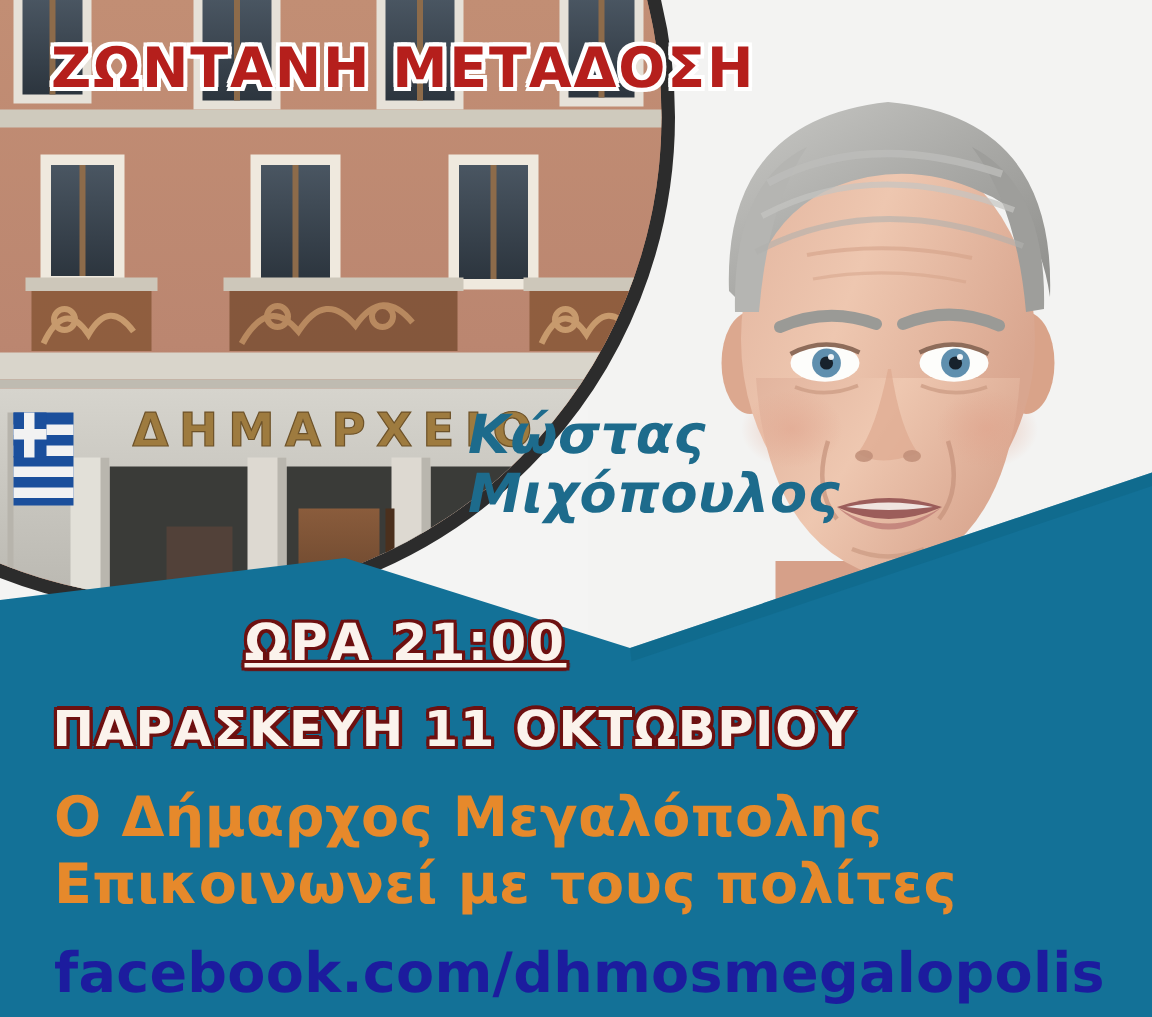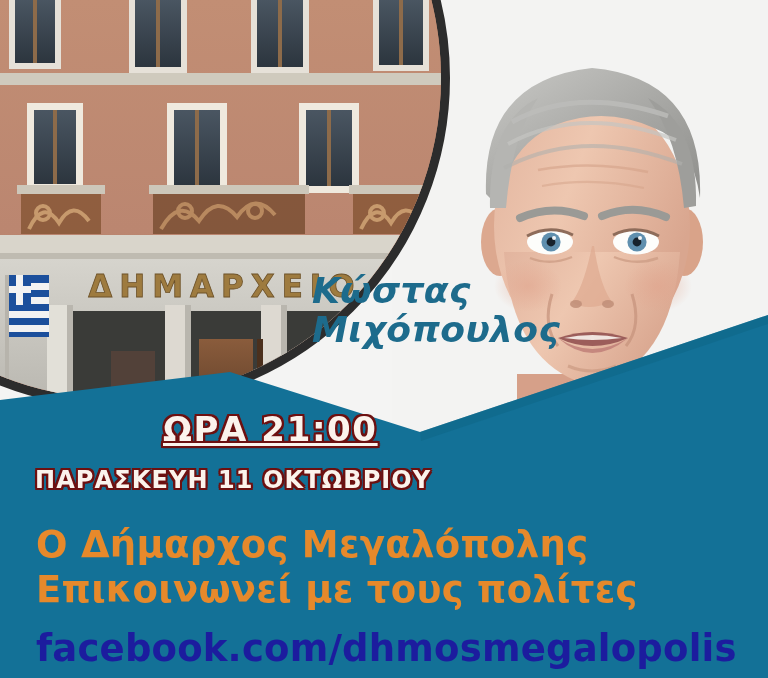--- a/index.html
+++ b/index.html
@@ -79,21 +79,21 @@
     text-shadow:
       -2px -2px 0 #6d1010, 2px -2px 0 #6d1010,
       -2px  2px 0 #6d1010, 2px  2px 0 #6d1010,
        0 -2.2px 0 #6d1010, 0 2.2px 0 #6d1010,
       -2.2px 0 0 #6d1010, 2.2px 0 0 #6d1010;
     text-decoration: underline;
   }
 
   .date-line{
     left:35px;top:466px;
-    font-size:24px;font-weight:bold;
+    font-size:33px;font-weight:bold;
     letter-spacing:1.1px;
     color:#fbf3ec;
     text-shadow:
       -2px -2px 0 #6d1010, 2px -2px 0 #6d1010,
       -2px  2px 0 #6d1010, 2px  2px 0 #6d1010,
        0 -2.2px 0 #6d1010, 0 2.2px 0 #6d1010,
       -2.2px 0 0 #6d1010, 2.2px 0 0 #6d1010;
   }
 
   .headline{
@@ -342,20 +342,21 @@
     </div>
   </div>
 
   <svg class="teal-band" width="768" height="678" viewBox="0 0 768 678">
 
     <path d="M0 400 L230 372 L420 432 L768 315 L768 678 L0 678 Z" fill="#137197"></path>
 
     <path d="M420 432 L768 315 L768 324 L421 441 Z" fill="#0e6585" opacity="0.5"></path>
   </svg>
 
+  <div class="txt live-title">ΖΩΝΤΑΝΗ ΜΕΤΑΔΟΣΗ</div>
 
   <div class="txt person-name">Κώστας
 Μιχόπουλος</div>
 
   <div class="txt hour">ΩΡΑ 21:00</div>
 
   <div class="txt date-line">ΠΑΡΑΣΚΕΥΗ 11 ΟΚΤΩΒΡΙΟΥ</div>
 
   <div class="txt headline">Ο Δήμαρχος Μεγαλόπολης
 Επικοινωνεί με τους πολίτες</div>

